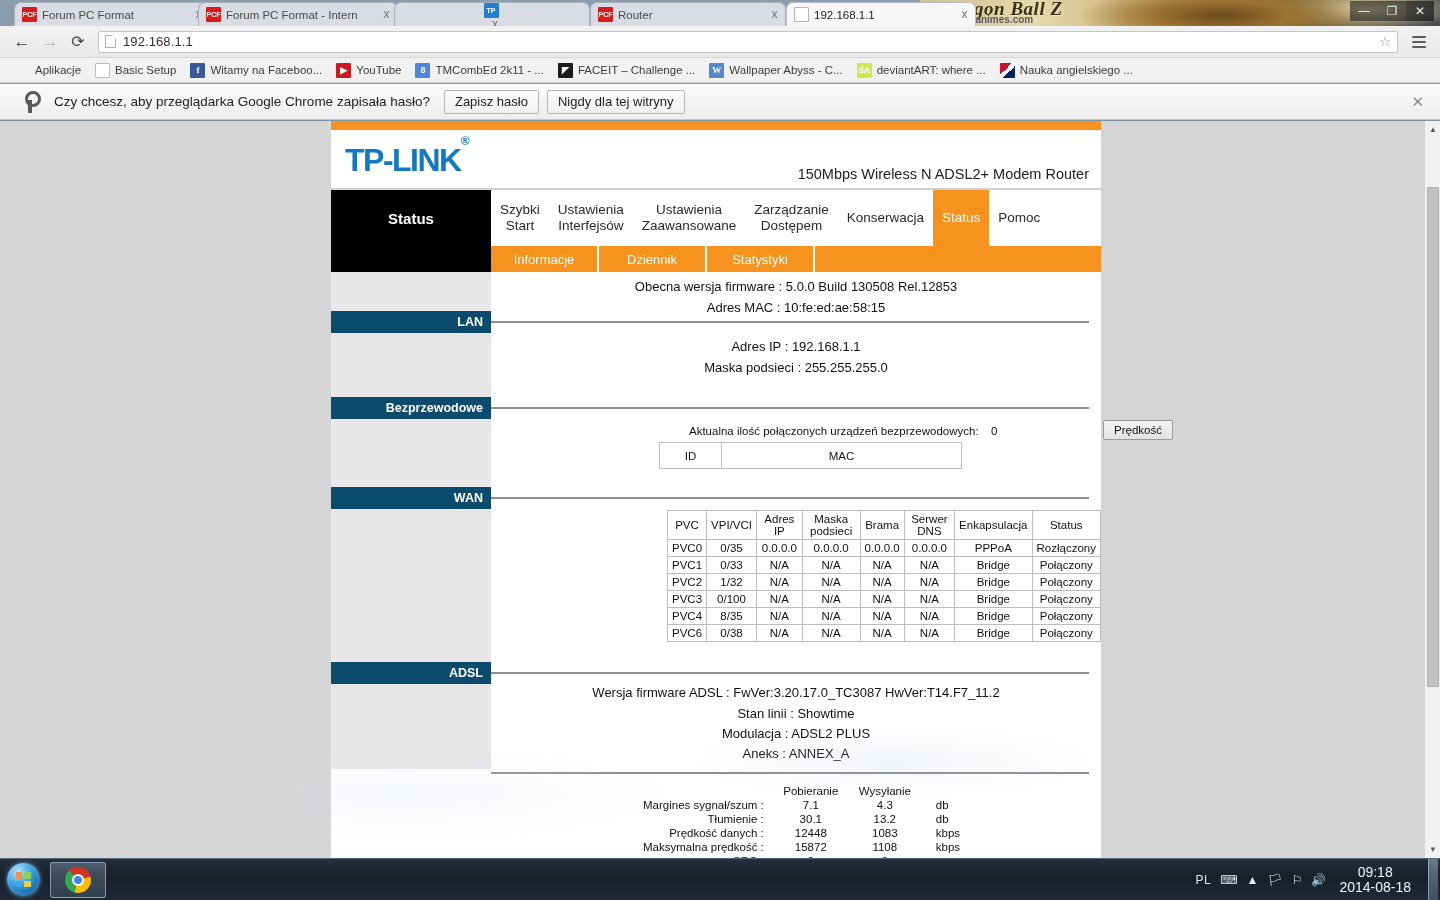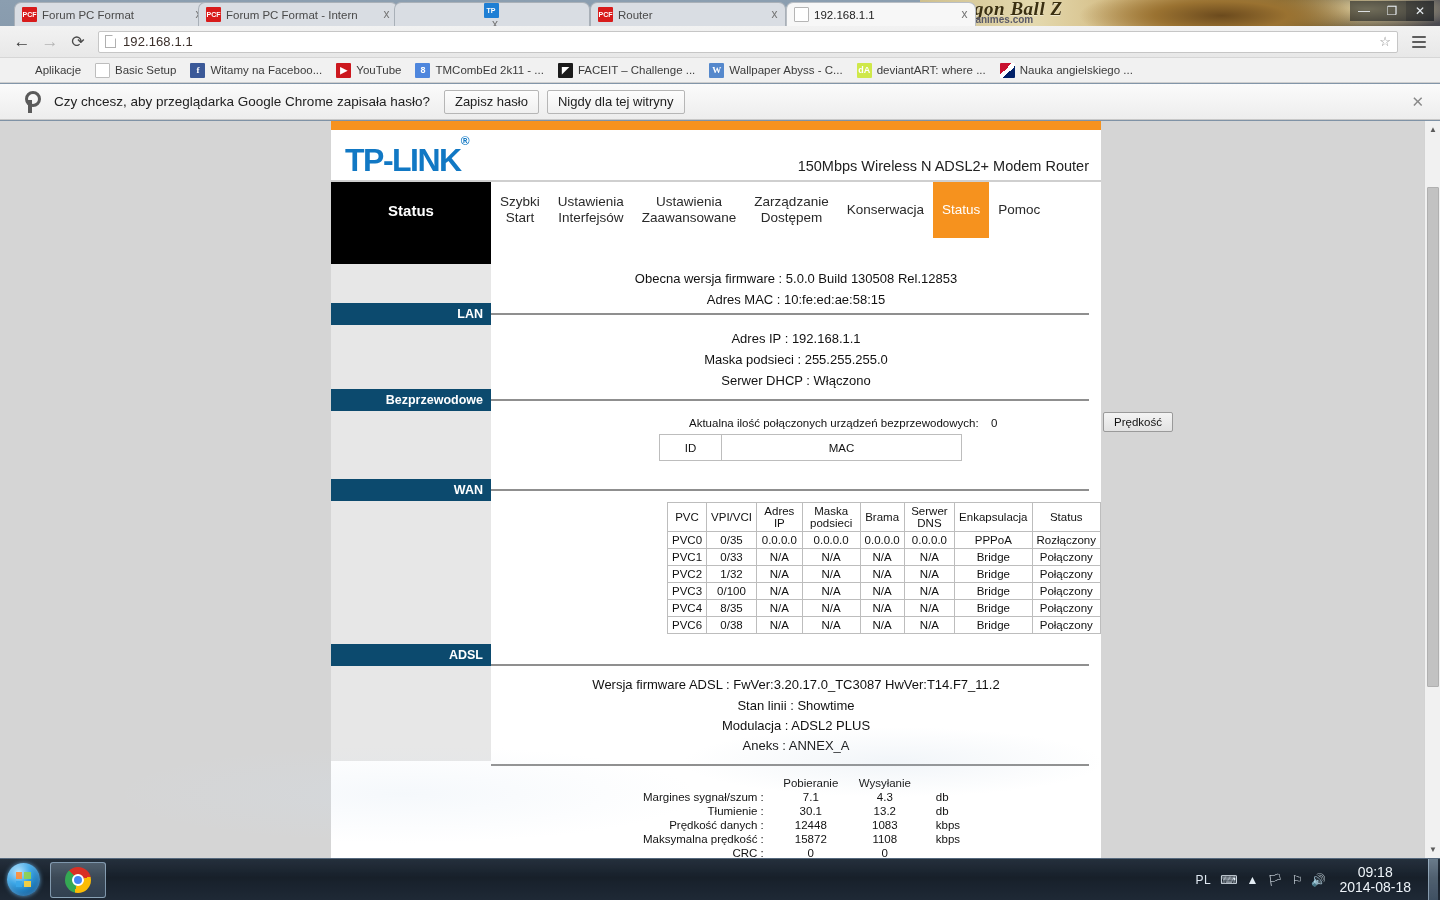--- a/index.html
+++ b/index.html
@@ -215,21 +215,21 @@
     background:#c2c2c2; border:1px solid #b0b0b0; border-radius:1px;
   }
 
   
   .page{
     position:absolute; left:331px; top:0; width:770px; min-height:737px;
     background:#ffffff;
   }
   .orangebar{ height:9px; background:#f6921e; }
   .brandrow{
-    height:52px; position:relative; border-bottom:2px solid #cfcfcf;
+    height:60px; position:relative; border-bottom:2px solid #cfcfcf;
     background:#fff;
     padding-left:32px;
   }
   .logo{
     position:absolute; left:14px; top:12px;
     font-size:32px; font-weight:bold; color:#1178c4;
     letter-spacing:-1.5px; font-family:"Liberation Sans", sans-serif;
   }
   .logo sup{ font-size:12px; top:-14px; position:relative; letter-spacing:0;}
   .model{
@@ -510,28 +510,33 @@
               <span>Status</span>
             </div>
             <div class="navitem">
               <span>Pomoc</span>
             </div>
           </div>
         </div>
 
         <div class="subnavrow">
           <div class="subnav-gap"></div>
+          <div class="subnav">
+            <div class="subitem active">Informacje</div>
+            <div class="subitem">Dziennik</div>
+            <div class="subitem">Statystyki</div>
+          </div>
         </div>
 
         <div class="body">
           <div class="sidecol">
             <div class="seclabel" style="top:39px;">LAN</div>
             <div class="seclabel" style="top:125px;">Bezprzewodowe</div>
             <div class="seclabel" style="top:215px;">WAN</div>
-            <div class="seclabel" style="top:380px;">ADSL</div>
+            <div class="seclabel" style="top:390px;">ADSL</div>
           </div>
 
           <div class="maincol">
 
             <div class="kv" style="top:7px;">
               <span class="k">Obecna wersja firmware :</span>
               <span>5.0.0 Build 130508 Rel.12853</span>
             </div>
             <div class="kv" style="top:28px;">
               <span class="k">Adres MAC :</span>
@@ -540,24 +545,20 @@
 
             <div class="secline" style="top:49px;"></div>
 
             <div class="kv" style="top:67px;">
               <span class="k">Adres IP :</span>
               <span>192.168.1.1</span>
             </div>
             <div class="kv" style="top:88px;">
               <span class="k">Maska podsieci :</span>
               <span>255.255.255.0</span>
-            </div>
-            <div class="kv" style="top:109px;">
-              <span class="k">Serwer DHCP :</span>
-              <span>Włączono</span>
             </div>
 
             <div class="secline" style="top:135px;"></div>
 
             <div class="wlrow" style="top:153px;">
               <span class="lbl">Aktualna ilość połączonych urządzeń bezprzewodowych:</span>
               <span class="cnt">0</span>
               <span class="btn-refresh">Prędkość</span>
             </div>
             <table class="tbl wl-table" style="top:170px;">

